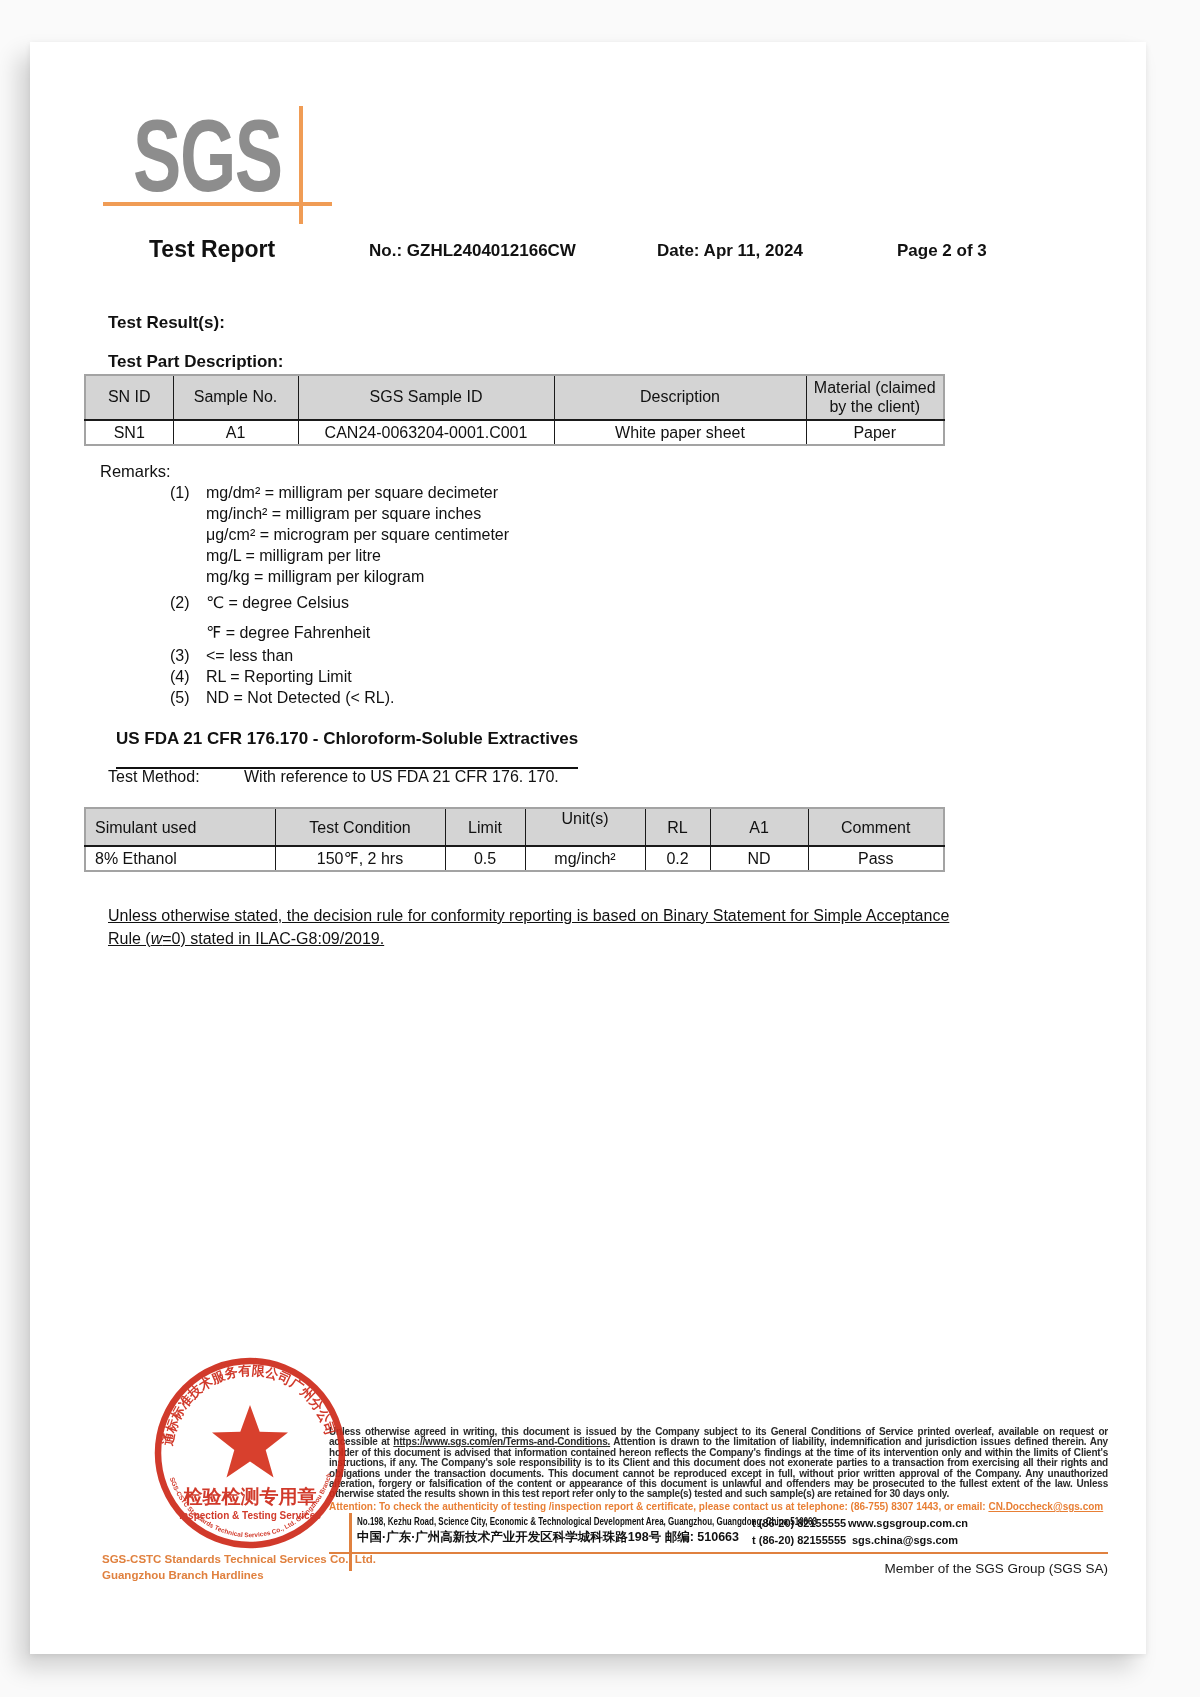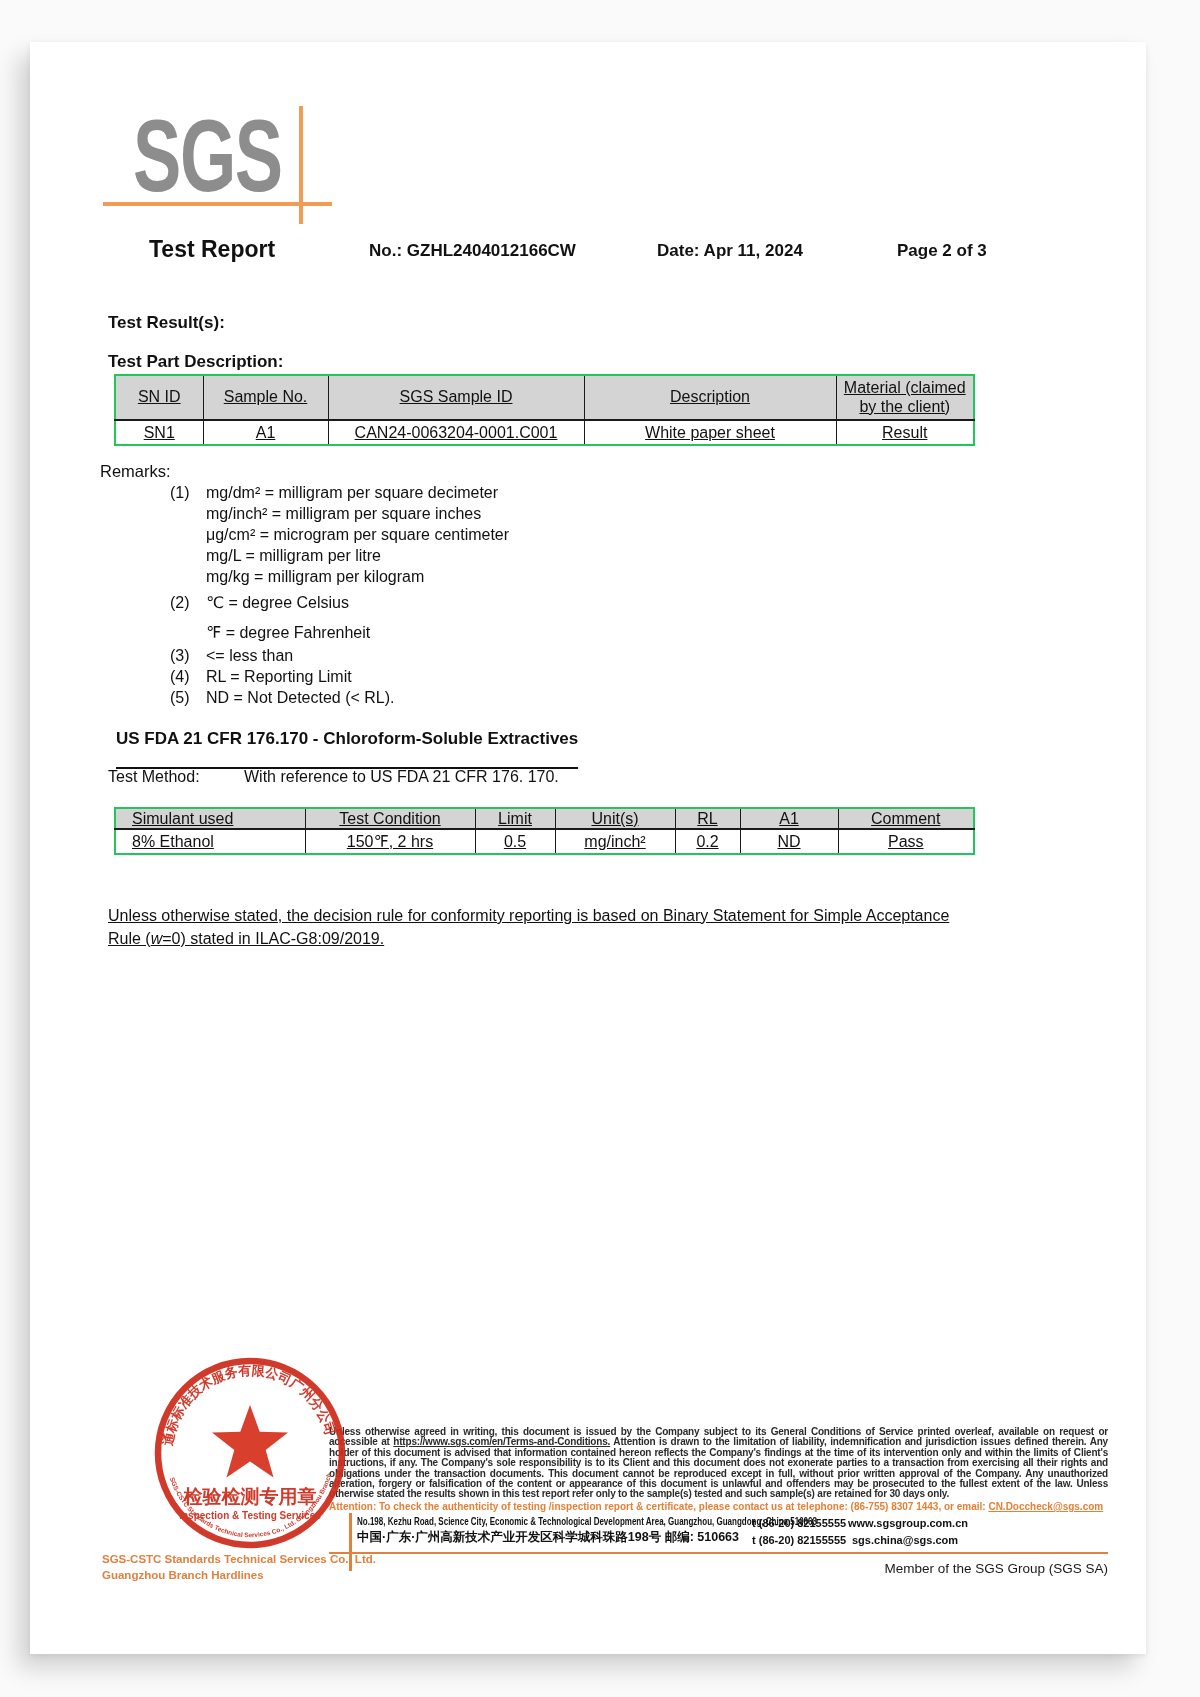--- a/index.html
+++ b/index.html
@@ -13,25 +13,25 @@
   .logo-vline{position:absolute;left:269px;top:64px;width:3.5px;height:118px;background:#f09c55;}
   
   .doc-title{position:absolute;left:119px;top:194px;font-size:23px;font-weight:bold;}
   .hdr{position:absolute;top:199px;font-size:17px;font-weight:bold;}
   
   .h-bold{position:absolute;font-size:17px;font-weight:bold;}
   .h-reg{position:absolute;font-size:16.5px;}
   .fda{border-bottom:2px solid #111;padding-bottom:19px;margin-left:8px;}
   
   table{border-collapse:collapse;table-layout:fixed;font-size:16px;}
-  .dtable{position:absolute;left:84px;width:859px;border:2px solid #22c55e;text-decoration:underline;}
+  .dtable{position:absolute;left:54px;width:859px;border:2px solid #a3a3a3;}
   .dtable th{background:#d4d4d4;font-weight:normal;border:1px solid #1a1a1a;border-bottom:2px solid #1a1a1a;
     padding:3px 4px;line-height:18.5px;text-align:center;}
   .dtable td{border:1px solid #1a1a1a;height:23px;text-align:center;padding:0 4px;line-height:22px;}
-  .dtable .la{text-align:left;padding-left:16px;}
+  .dtable .la{text-align:left;padding-left:9px;}
   
   .remarks-list{position:absolute;left:140px;top:440px;width:560px;font-size:16px;line-height:21px;}
   .remark-item{display:flex;}
   .remark-num{width:36px;flex:none;}
   .mt5{margin-top:5px;} .mt9{margin-top:9px;} .mt2{margin-top:2px;}
   
   .tm-label{position:absolute;left:78px;top:726px;font-size:16px;}
   .tm-value{position:absolute;left:214px;top:726px;font-size:16px;}
   .decision{position:absolute;left:78px;top:863px;width:850px;font-size:16px;line-height:22.5px;text-decoration:underline;}
   
@@ -88,21 +88,21 @@
       <th>Sample No.</th>
       <th>SGS Sample ID</th>
       <th>Description</th>
       <th>Material (claimed by the client)</th>
     </tr>
     <tr>
       <td>SN1</td>
       <td>A1</td>
       <td>CAN24-0063204-0001.C001</td>
       <td>White paper sheet</td>
-      <td>Result</td>
+      <td>Paper</td>
     </tr>
   </tbody>
     </table>
 
   <div class="h-reg" style="left:70px;top:420px;">Remarks:</div>
   <div class="remarks-list">
     <div class="remark-item">
       <span class="remark-num">(1)</span>
       <div class="remark-lines">
         <div>mg/dm² = milligram per square decimeter</div>
@@ -145,21 +145,21 @@
         <col style="width:120px">
         <col style="width:65px">
         <col style="width:98px">
         <col style="width:136px">
       </colgroup>
     <tbody>
         <tr>
       <th class="la" style="line-height:17px;padding-top:1px;padding-bottom:1px;">Simulant used</th>
       <th style="line-height:17px;padding-top:1px;padding-bottom:1px;">Test Condition</th>
       <th style="line-height:17px;padding-top:1px;padding-bottom:1px;">Limit</th>
-      <th style="line-height:17px;padding-top:1px;padding-bottom:1px;">Unit(s)</th>
+      <th style="line-height:17px;padding-top:1px;padding-bottom:18px;">Unit(s)</th>
       <th style="line-height:17px;padding-top:1px;padding-bottom:1px;text-align:center;">RL</th>
       <th style="line-height:17px;padding-top:1px;padding-bottom:1px;">A1</th>
       <th style="line-height:17px;padding-top:1px;padding-bottom:1px;">Comment</th>
     </tr>
     <tr>
       <td class="la">8% Ethanol</td>
       <td>150℉, 2 hrs</td>
       <td>0.5</td>
       <td>mg/inch²</td>
       <td>0.2</td>

